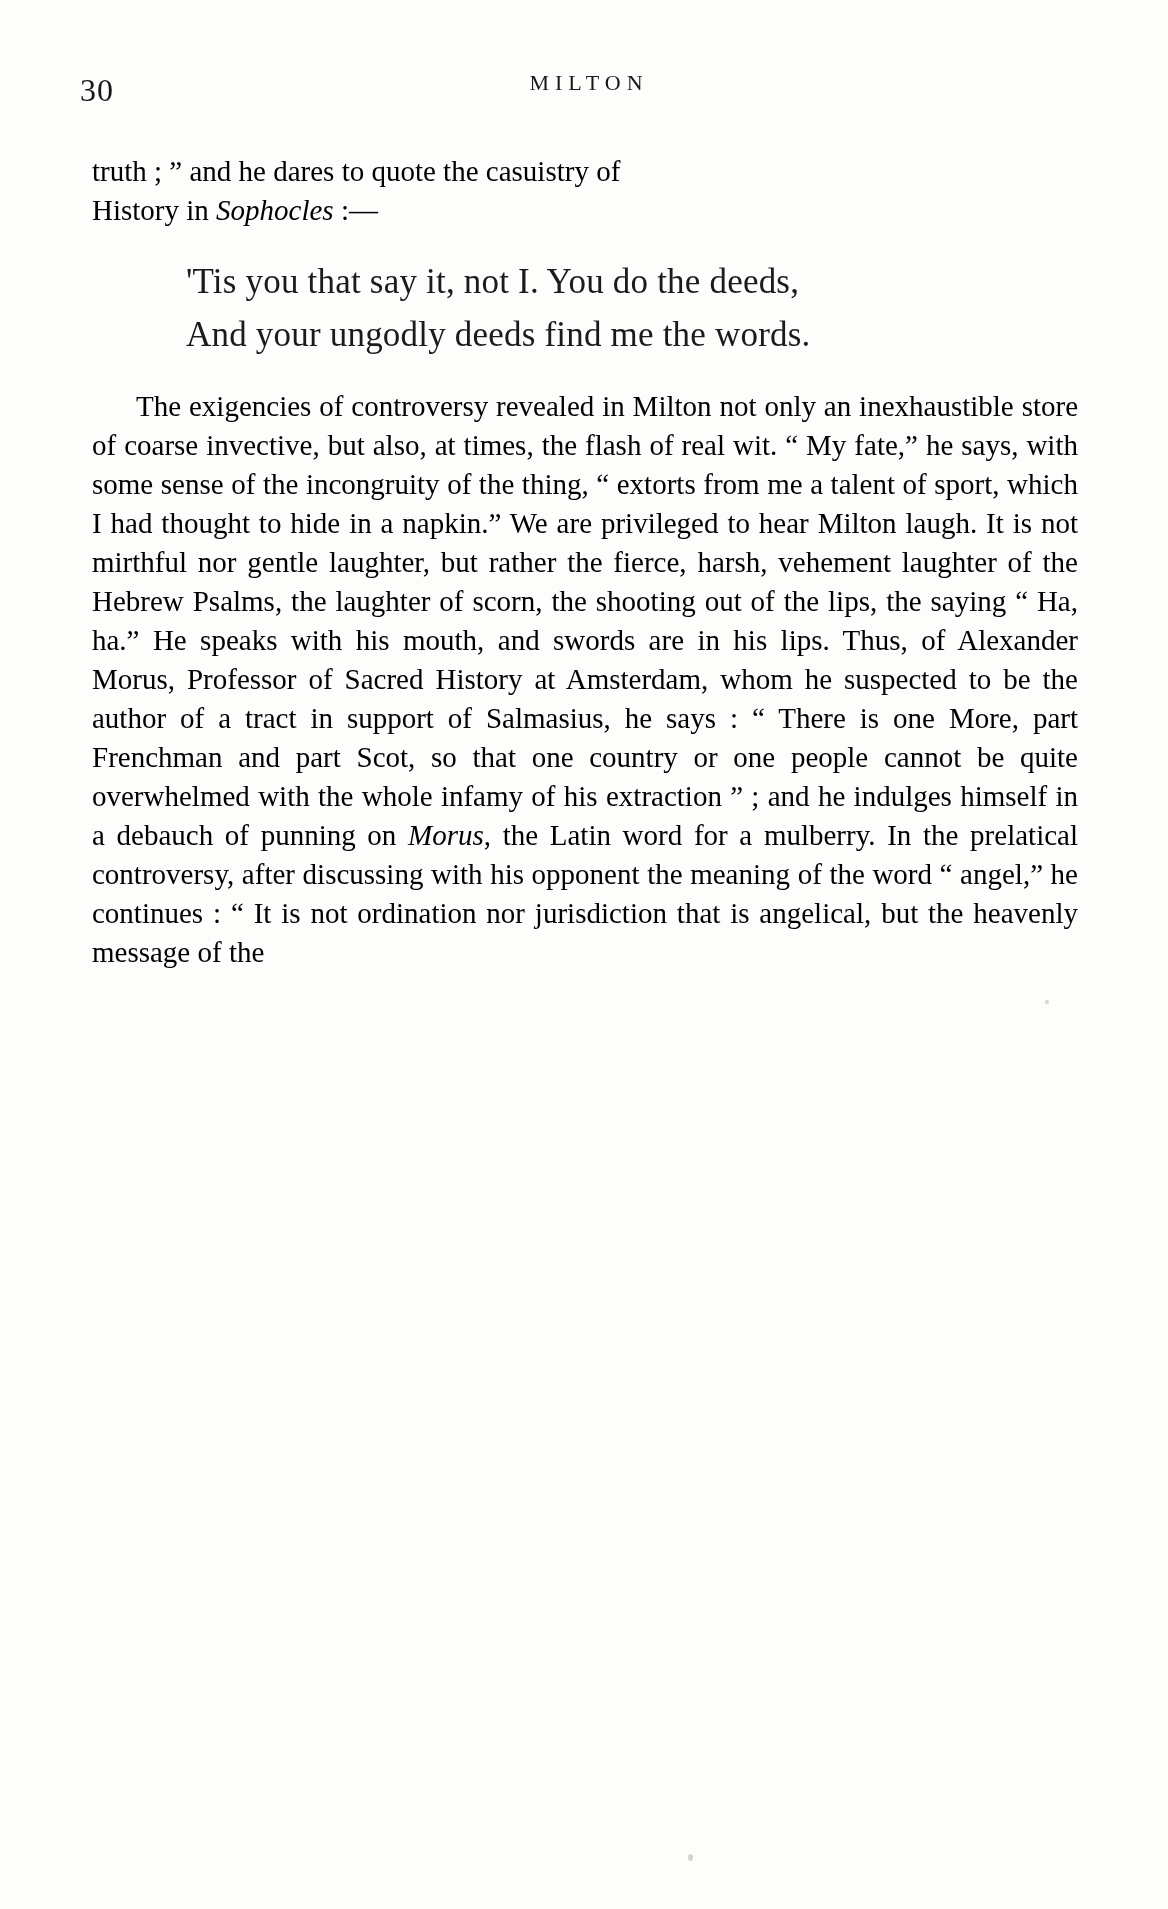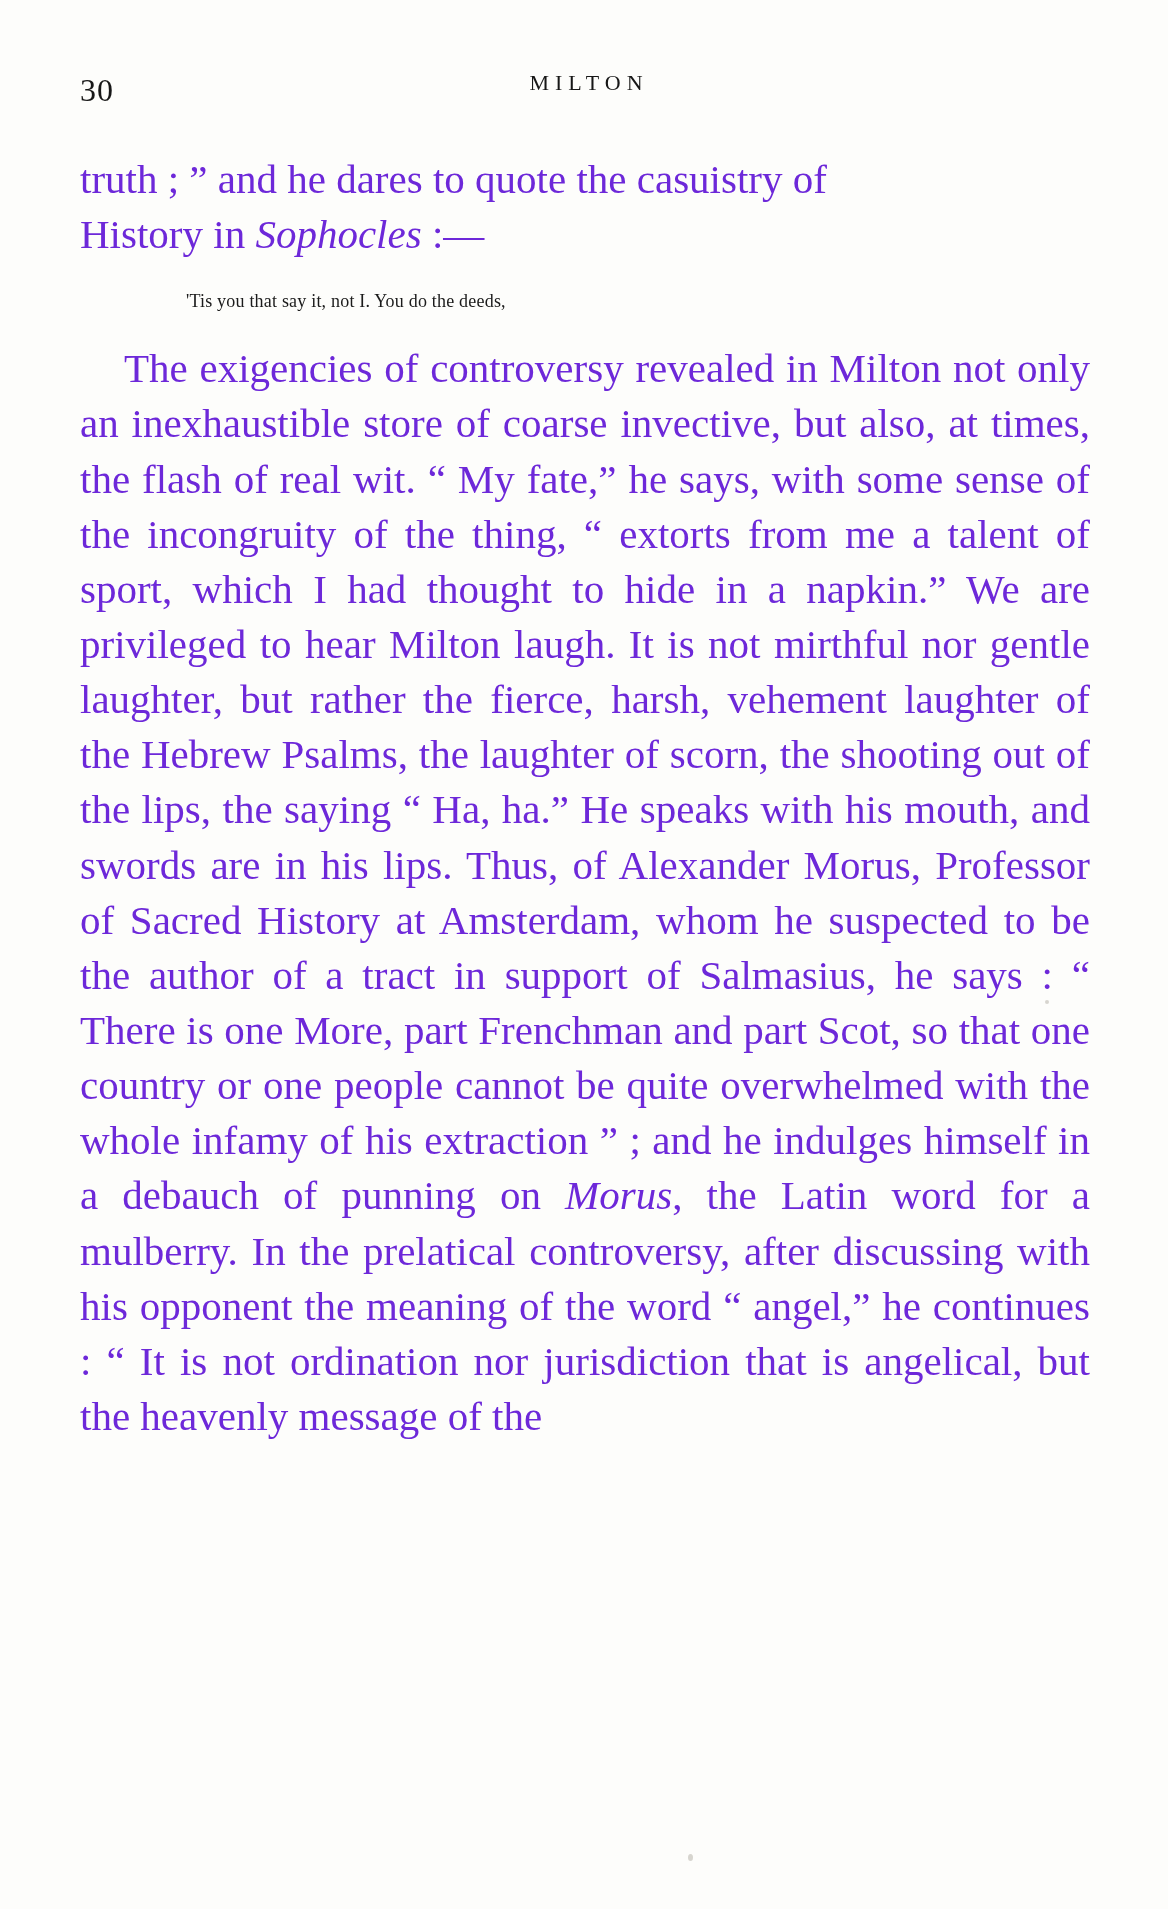--- a/index.html
+++ b/index.html
@@ -54,38 +54,38 @@
     letter-spacing: 6px;
     padding-left: 8px;
     color: #171717;
   }
 
   
   .body-text {
     margin-top: 20px;
   }
   p.para {
-    margin: 0;
-    font-size: 41px;
+    margin: 12px;
+    font-size: 29px;
     line-height: 1.345;
     text-align: justify;
     text-justify: inter-word;
-    color: #6d28d9;
+    color: #000000;
     hyphens: manual;
   }
   p.para.indent {
     text-indent: 44px;
     font-family: Liberation Serif, serif;
   }
 
   
   .verse {
     margin: 26px 0 26px 0;
     padding-left: 106px;
-    font-size: 18px;
+    font-size: 35px;
     line-height: 1.50;
     color: #1b1b1b;
     letter-spacing: 0.2px;
     font-family: Liberation Serif, serif;
   }
   .verse .vline {
     white-space: nowrap;
   }
 
   i.ital {
@@ -112,20 +112,21 @@
     </div>
 
     <div class="body-text">
 
       <p class="para"><span>truth ; ” and he dares to quote the casuistry of</span><br>
         <span>History in </span><i class="ital">Sophocles</i><span> :—</span>
       </p>
 
       <div class="verse">
         <div class="vline">'Tis you that say it, not I.   You do the deeds,</div>
+        <div class="vline">And your ungodly deeds find me the words.</div>
       </div>
 
       <p class="para indent"><span>The exigencies of controversy revealed in Milton not only an inexhaustible store of coarse invective, but also, at times, the flash of real wit. “ My fate,” he says, with some sense of the incongruity of the thing, “ extorts from me a talent of sport, which I had thought to hide in a napkin.” We are privileged to hear Milton laugh.  It is not mirthful nor gentle laughter, but rather the fierce, harsh, vehement laughter of the Hebrew Psalms, the laughter of scorn, the shooting out of the lips, the saying “ Ha, ha.”   He speaks with his mouth, and swords are in his lips.   Thus, of Alexander Morus, Professor of Sacred History at Amsterdam, whom he suspected to be the author of a tract in support of Salmasius, he says : “ There is one More, part Frenchman and part Scot, so that one country or one people cannot be quite overwhelmed with the whole infamy of his extraction ” ; and he indulges himself in a debauch of punning on </span><i class="ital">Morus</i><span>, the Latin word for a mulberry. In the prelatical controversy, after discussing with his opponent the meaning of the word “ angel,” he continues : “ It is not ordination nor jurisdiction that is angelical, but the heavenly message of the</span></p>
 
     </div>
   </div>
 
   <div class="speck" style="left:688px; top:1854px; width:5px; height:7px;"></div>
   <div class="speck" style="left:1045px; top:1000px; width:4px; height:4px;"></div>
 </div>

